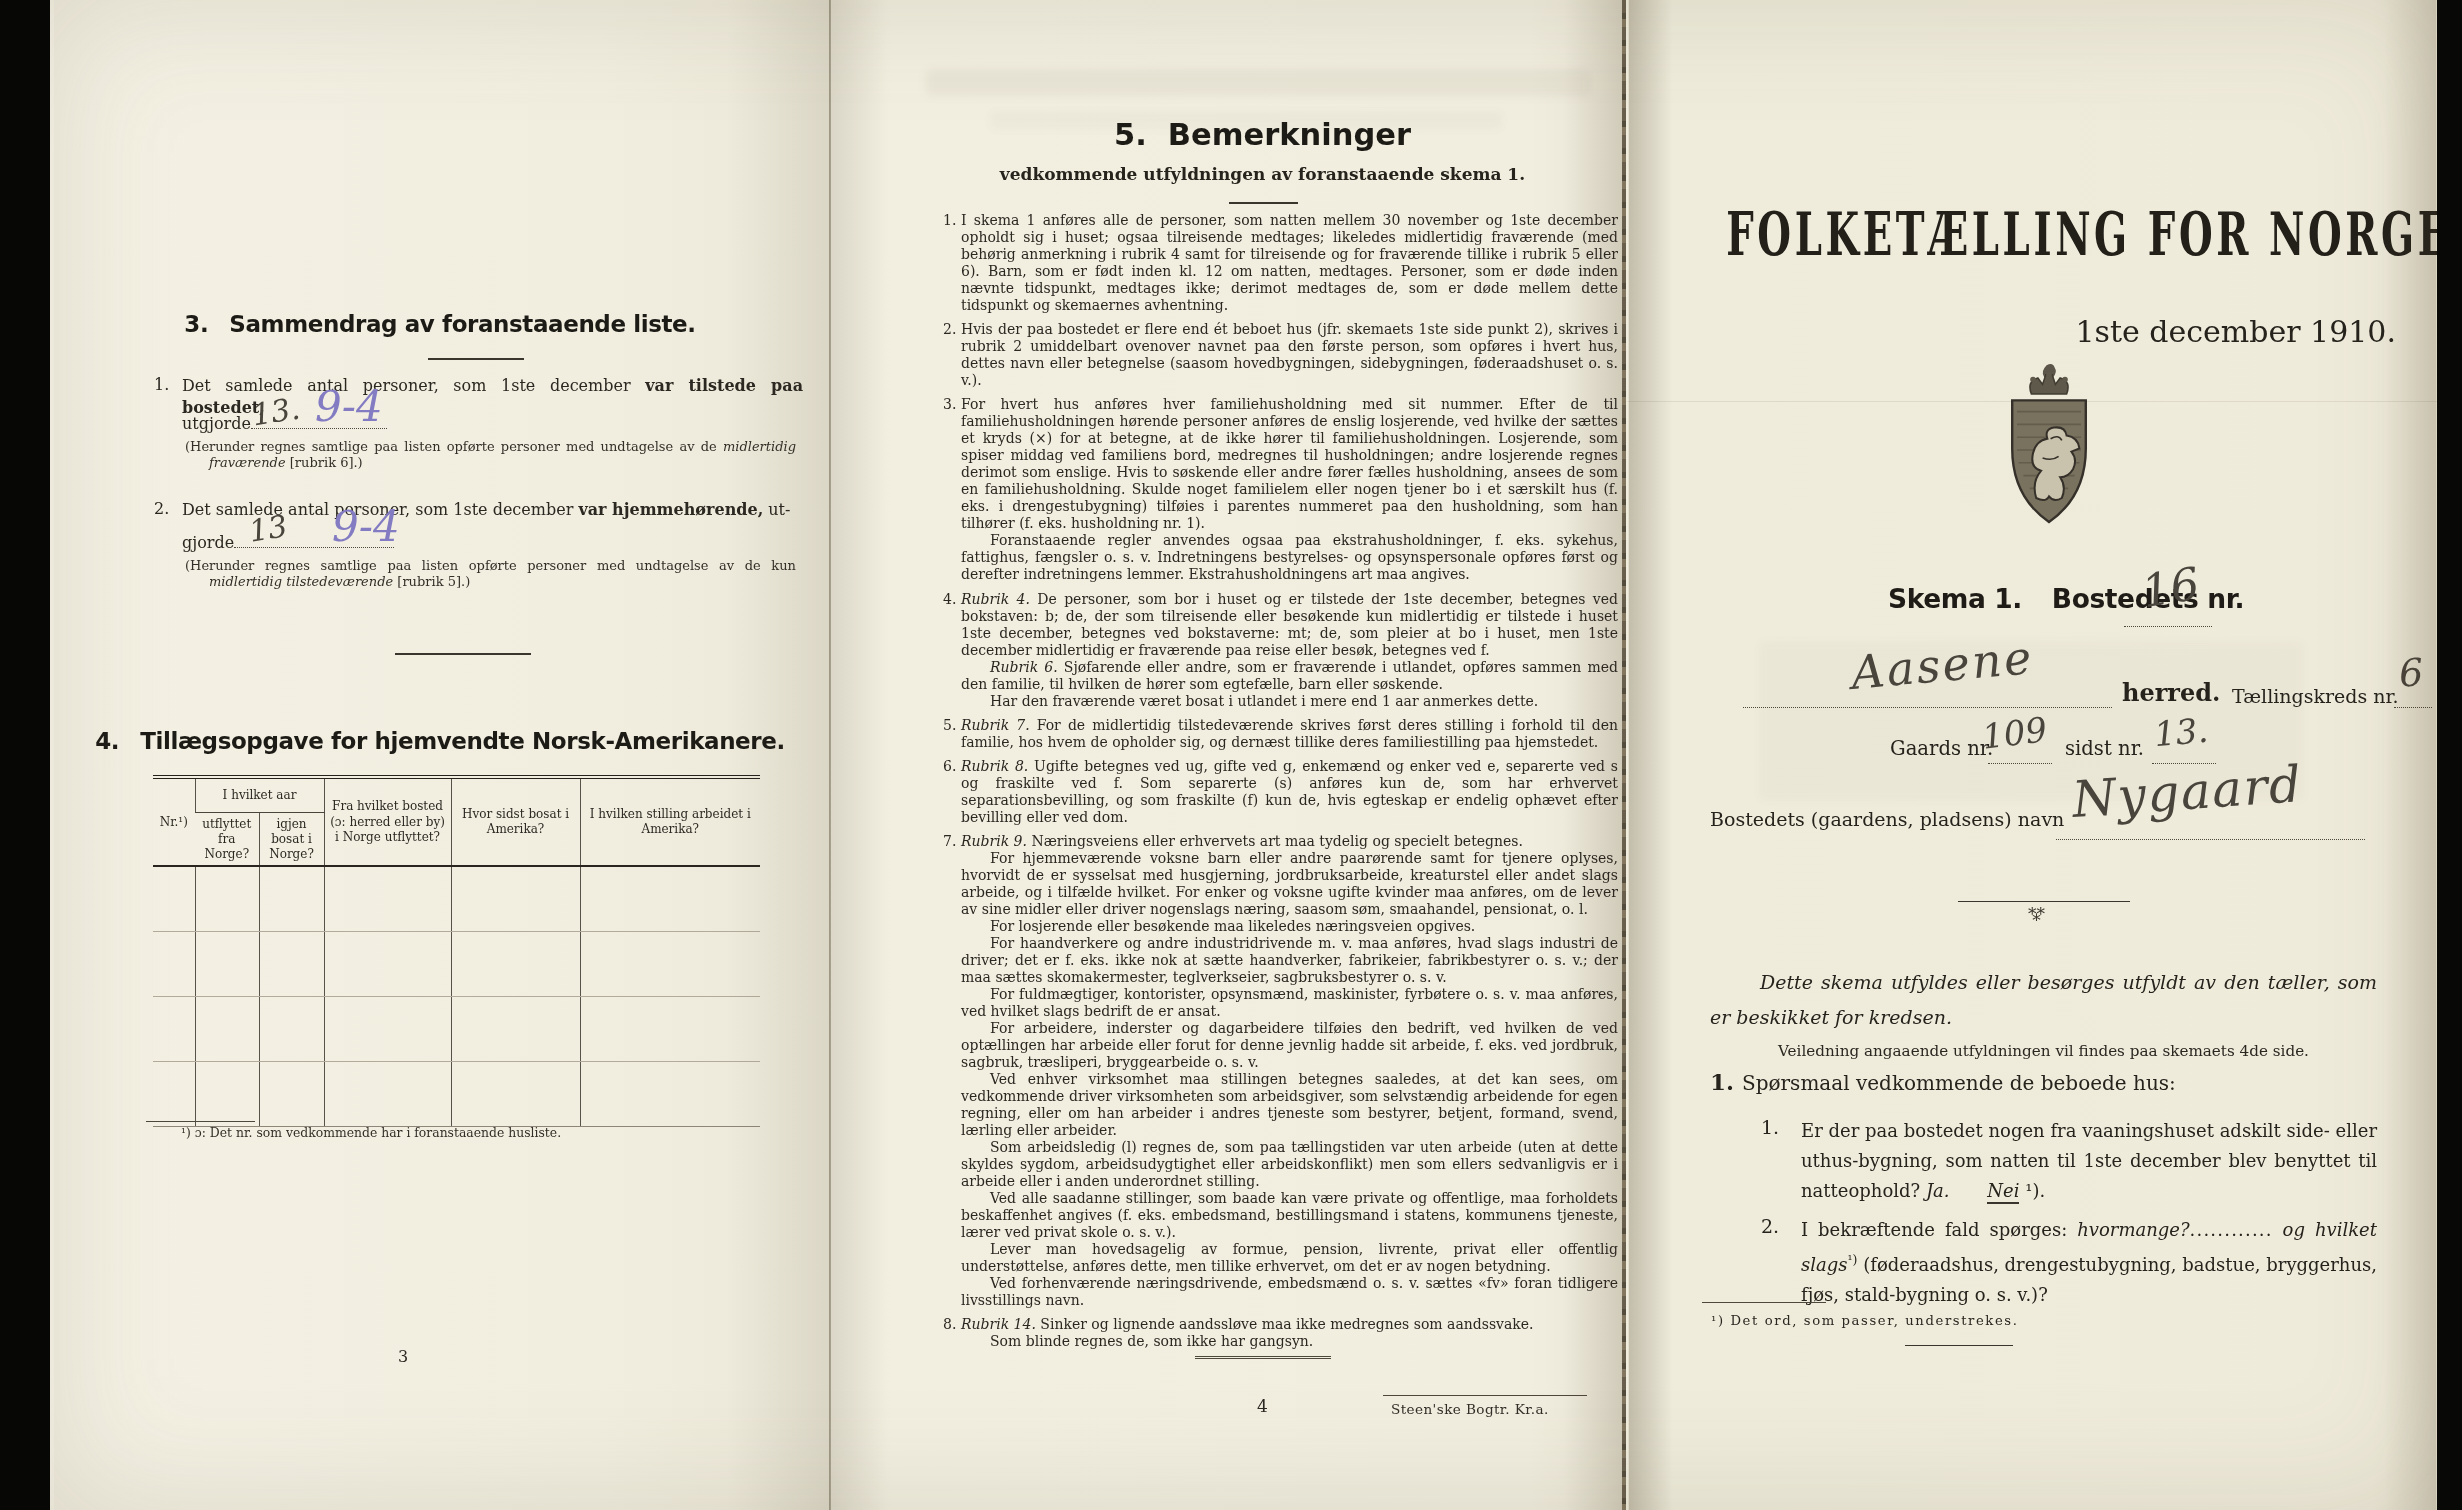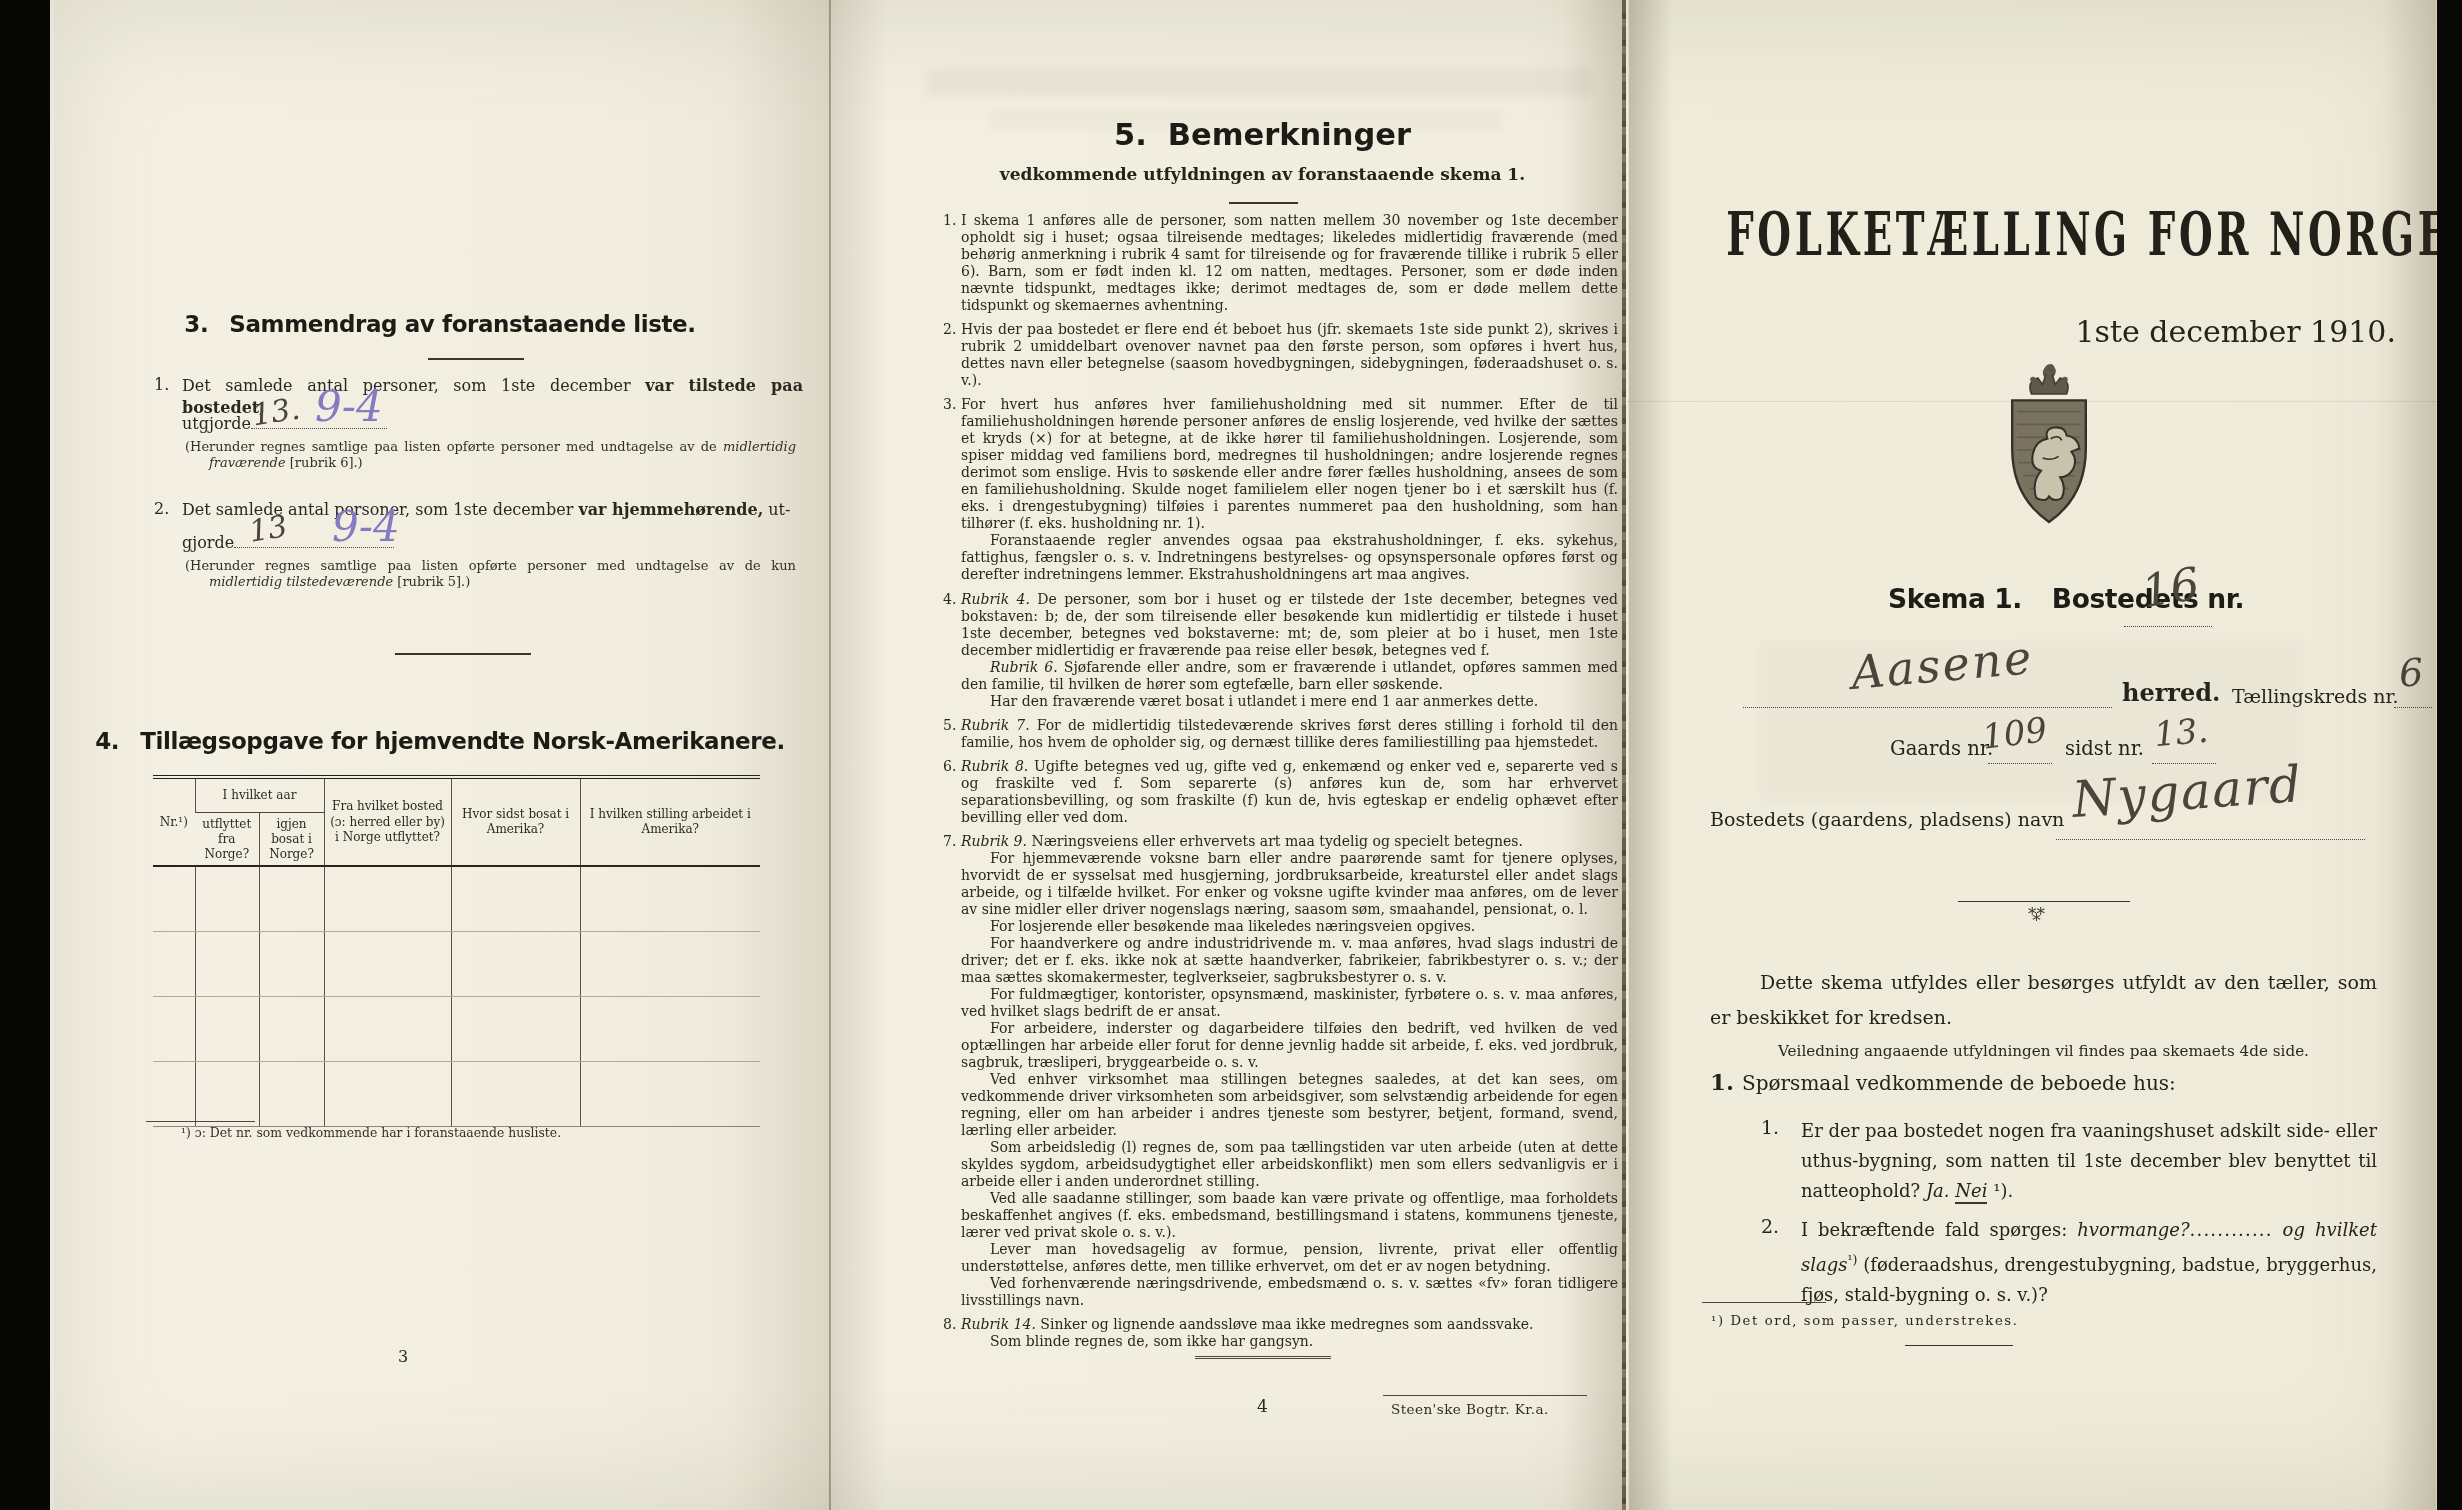--- a/index.html
+++ b/index.html
@@ -55,21 +55,21 @@
   #m-h5{left:104px;top:117px;width:657px;font-size:30.5px;letter-spacing:0;}
   #m-sub{left:104px;top:164px;width:657px;text-align:center;font-size:17px;font-weight:bold;color:#26231d;}
   #m-sub-rule{left:399px;top:202px;width:69px;height:1.6px;}
   #notes-host{position:absolute;left:131px;top:212px;width:657px;font-size:14px;line-height:17px;color:#2b2721;}
   .note{position:relative;margin-bottom:7.2px;}
   .note .nnum{position:absolute;left:-27px;top:0;width:22.4px;text-align:right;}
   .note p{margin:0;text-align:justify;}
   .note p.cont{text-indent:29px;}
   .seg-i{font-style:italic;}
   .seg-b{font-weight:bold;}
-  .seg-iu{font-style:italic;border-bottom:2.4px double #3a352d;padding-bottom:0.8px;}
+  .seg-iu{font-style:italic;border-bottom:2.4px double #3a352d;padding-bottom:0.8px;margin-left:32px;}
   .seg-u{border-bottom:1.6px solid #3a352d;padding-bottom:17px;}
   .seg-sup{vertical-align:super;font-size:70%;}
   .seg-dotted{letter-spacing:1.2px;}
   #m-end-rule{left:365px;top:1356px;width:136px;border-top:3.2px double #4d473c;height:0;}
   #m-pageno{left:104px;top:1396px;width:657px;text-align:center;font-size:17px;}
   #m-printer-rule{left:553px;top:1395px;width:204px;height:0.8px;background:#4d473c;}
   #m-printer{left:561px;top:1401px;font-size:13.6px;color:#332f28;letter-spacing:0.4px;}
 
   
   #r-title{left:68px;top:200px;width:705px;text-align:center;font-weight:bold;color:#23201a;
@@ -90,21 +90,21 @@
   #r-gaards-dots{left:365px;top:761px;width:64px;}
   #r-hand-109{left:359px;top:713px;font-size:34px;transform:rotate(-7deg);}
   #r-bruks{left:442px;top:737px;font-size:19.6px;color:#26231d;}
   #r-bruks-dots{left:529px;top:761px;width:64px;}
   #r-hand-13{left:531px;top:712px;font-size:34px;transform:rotate(-5deg);}
   #r-bosted{left:87px;top:808px;font-size:19px;color:#26231d;}
   #r-bosted-dots{left:433px;top:837px;width:309px;}
   #r-hand-nygaard{left:449px;top:763px;font-size:50px;letter-spacing:1.6px;transform:rotate(-4deg);}
   #r-div-rule{left:335px;top:901px;width:172px;height:1.2px;background:#3a362e;}
   #r-div-orn{left:405px;top:903px;font-size:17px;color:#3a362e;transform:rotate(180deg);}
-  #r-intro{left:87px;top:965px;width:667px;font-size:19px;line-height:35px;text-align:justify;text-indent:50px;color:#26231d;}
+  #r-intro{left:87px;top:965px;width:667px;font-size:19px;line-height:35px;text-align:justify;text-indent:50px;color:#26231d;font-style:italic;}
   #r-veiledning{left:87px;top:1042px;width:667px;text-align:center;font-size:15.2px;color:#2b2721;}
   #r-qhead{left:87px;top:1068px;font-size:20px;color:#26231d;white-space:nowrap;}
   #r-qhead .qn{font-weight:bold;font-size:23px;margin-right:8px;}
   .qnum{position:absolute;font-size:19px;color:#26231d;}
   .qblock{position:absolute;width:576px;font-size:18px;line-height:30px;text-align:justify;color:#26231d;}
   #r-fn-rule{left:79px;top:1302px;width:124px;height:0.8px;background:#4d473c;}
   #r-footnote{left:88px;top:1313px;font-size:13.2px;letter-spacing:1.6px;color:#2b2721;white-space:nowrap;}
   #r-crease{left:0;top:401px;width:814px;height:0.8px;background:rgba(100,92,70,.12);}
 
   

